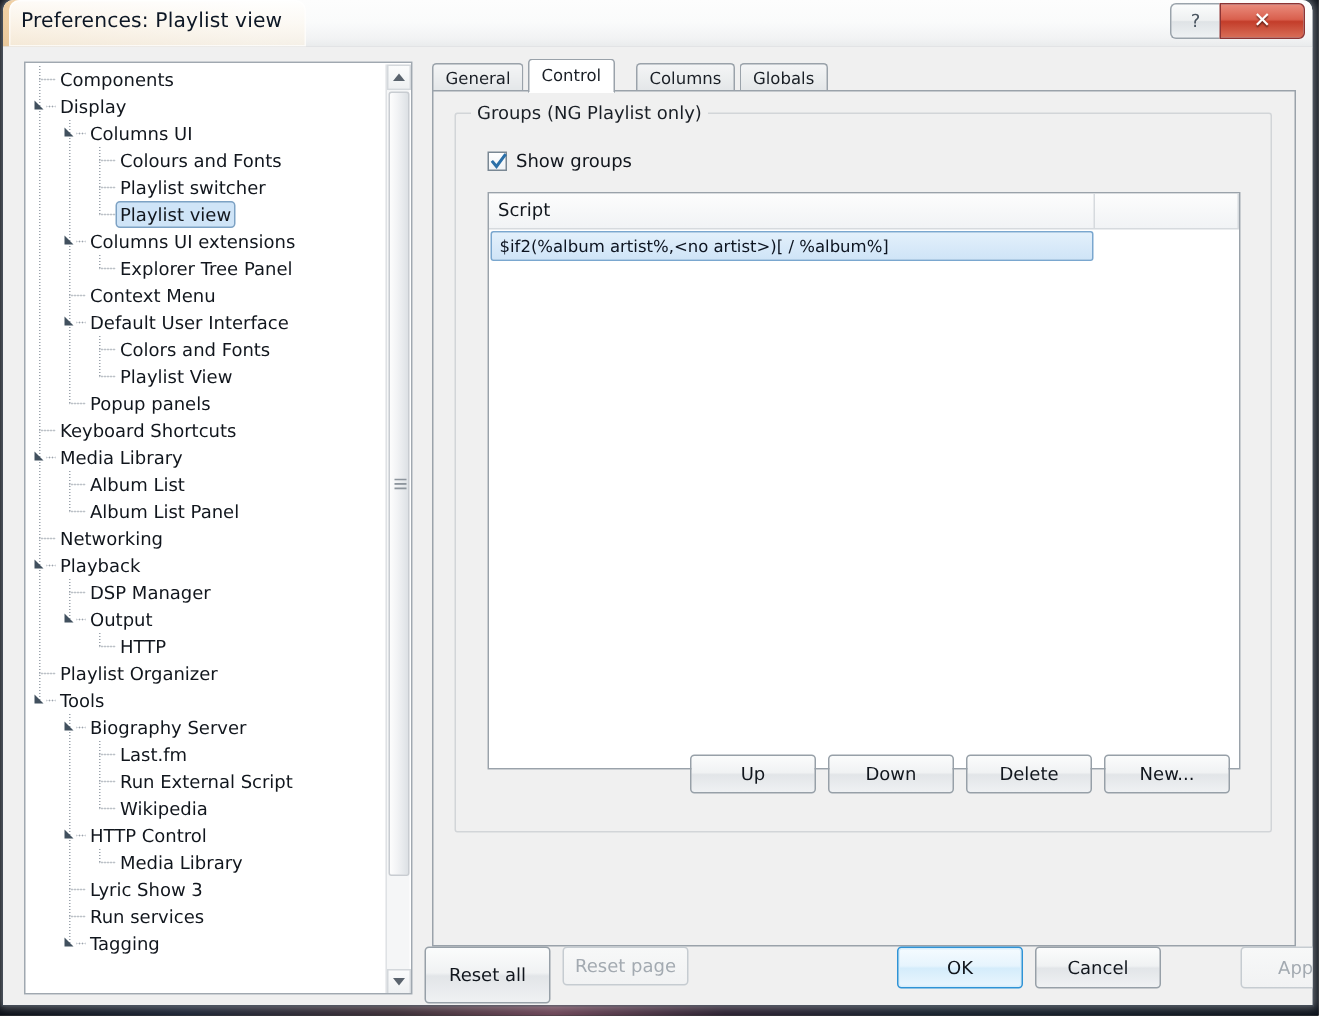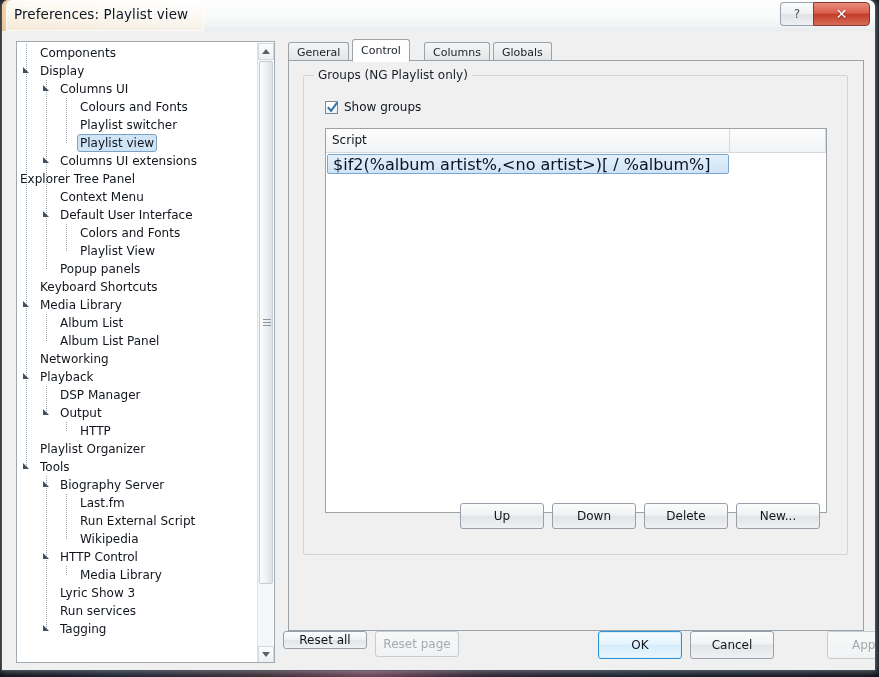--- a/index.html
+++ b/index.html
@@ -173,21 +173,21 @@
   .lhead{height:23px;display:flex;border-bottom:1px solid #d6dade;
     background:linear-gradient(180deg,#fdfdfd,#f1f3f5);}
   .lhead .hc{
     height:23px;line-height:23px;padding:0 6px;font-size:12px;color:#11161d;
     border-right:1px solid #d6dade;box-sizing:border-box;
   }
   .hc1{width:404px}
   .hc2{width:96px}
   .lrow{
     margin:1px 1px 0 1px;height:20px;line-height:19px;padding:0 5px;
-    font-size:16px;color:#0d1420;box-sizing:border-box;
+    font-size:11px;color:#0d1420;box-sizing:border-box;
   }
   .lrow.sel{
     background:linear-gradient(180deg,#e3f0fb,#cfe4f7);
     border:1px solid #7aa7cf;border-radius:2px;width:402px;
   }
 
   
   .btn{
     height:26px;border:1px solid #97a0a8;border-radius:3px;box-sizing:border-box;
     background:linear-gradient(180deg,#fbfcfc 0%,#f0f2f3 46%,#e2e5e8 52%,#eff1f3 100%);
@@ -233,21 +233,21 @@
               </svg></span><span class="dots" style="left: 14px; width: 6px;"></span><span class="tlabel" style="margin-left: 20px;">Display</span></div>
           <div class="tnode"><div class="vline" style="left: 9px; top: 0px; height: 18px;"></div><div class="vline" style="left: 29px; top: 0px; height: 18px;"></div><span class="glyph" style="left: 24px;"><svg width="9" height="9" viewBox="0 0 9 9" style="margin-top:4px">
                 <path d="M1 1 L7 7 L1 7 Z" fill="#41505e"></path>
               </svg></span><span class="dots" style="left: 34px; width: 6px;"></span><span class="tlabel" style="margin-left: 40px;">Columns UI</span></div>
           <div class="tnode"><div class="vline" style="left: 9px; top: 0px; height: 18px;"></div><div class="vline" style="left: 29px; top: 0px; height: 18px;"></div><div class="vline" style="left: 49px; top: 0px; height: 18px;"></div><span class="dots" style="left: 49px; width: 11px;"></span><span class="tlabel" style="margin-left: 60px;">Colours and Fonts</span></div>
           <div class="tnode"><div class="vline" style="left: 9px; top: 0px; height: 18px;"></div><div class="vline" style="left: 29px; top: 0px; height: 18px;"></div><div class="vline" style="left: 49px; top: 0px; height: 18px;"></div><span class="dots" style="left: 49px; width: 11px;"></span><span class="tlabel" style="margin-left: 60px;">Playlist switcher</span></div>
           <div class="tnode sel"><div class="vline" style="left: 9px; top: 0px; height: 18px;"></div><div class="vline" style="left: 29px; top: 0px; height: 18px;"></div><div class="vline" style="left: 49px; top: 0px; height: 9px;"></div><span class="dots" style="left: 49px; width: 11px;"></span><span class="tlabel" style="margin-left: 60px;">Playlist view</span></div>
           <div class="tnode"><div class="vline" style="left: 9px; top: 0px; height: 18px;"></div><div class="vline" style="left: 29px; top: 0px; height: 18px;"></div><span class="glyph" style="left: 24px;"><svg width="9" height="9" viewBox="0 0 9 9" style="margin-top:4px">
                 <path d="M1 1 L7 7 L1 7 Z" fill="#41505e"></path>
               </svg></span><span class="dots" style="left: 34px; width: 6px;"></span><span class="tlabel" style="margin-left: 40px;">Columns UI extensions</span></div>
-          <div class="tnode"><div class="vline" style="left: 9px; top: 0px; height: 18px;"></div><div class="vline" style="left: 29px; top: 0px; height: 18px;"></div><div class="vline" style="left: 49px; top: 0px; height: 9px;"></div><span class="dots" style="left: 49px; width: 11px;"></span><span class="tlabel" style="">Explorer Tree Panel</span></div>
+          <div class="tnode"><div class="vline" style="left: 9px; top: 0px; height: 18px;"></div><div class="vline" style="left: 29px; top: 0px; height: 18px;"></div><div class="vline" style="left: 49px; top: 0px; height: 9px;"></div><span class="dots" style="left: 49px; width: 11px;"></span><span class="tlabel" style="margin-left: 60px;">Explorer Tree Panel</span></div>
           <div class="tnode"><div class="vline" style="left: 9px; top: 0px; height: 18px;"></div><div class="vline" style="left: 29px; top: 0px; height: 18px;"></div><span class="dots" style="left: 29px; width: 11px;"></span><span class="tlabel" style="margin-left: 40px;">Context Menu</span></div>
           <div class="tnode"><div class="vline" style="left: 9px; top: 0px; height: 18px;"></div><div class="vline" style="left: 29px; top: 0px; height: 18px;"></div><span class="glyph" style="left: 24px;"><svg width="9" height="9" viewBox="0 0 9 9" style="margin-top:4px">
                 <path d="M1 1 L7 7 L1 7 Z" fill="#41505e"></path>
               </svg></span><span class="dots" style="left: 34px; width: 6px;"></span><span class="tlabel" style="margin-left: 40px;">Default User Interface</span></div>
           <div class="tnode"><div class="vline" style="left: 9px; top: 0px; height: 18px;"></div><div class="vline" style="left: 29px; top: 0px; height: 18px;"></div><div class="vline" style="left: 49px; top: 0px; height: 18px;"></div><span class="dots" style="left: 49px; width: 11px;"></span><span class="tlabel" style="margin-left: 60px;">Colors and Fonts</span></div>
           <div class="tnode"><div class="vline" style="left: 9px; top: 0px; height: 18px;"></div><div class="vline" style="left: 29px; top: 0px; height: 18px;"></div><div class="vline" style="left: 49px; top: 0px; height: 9px;"></div><span class="dots" style="left: 49px; width: 11px;"></span><span class="tlabel" style="margin-left: 60px;">Playlist View</span></div>
           <div class="tnode"><div class="vline" style="left: 9px; top: 0px; height: 18px;"></div><div class="vline" style="left: 29px; top: 0px; height: 9px;"></div><span class="dots" style="left: 29px; width: 11px;"></span><span class="tlabel" style="margin-left: 40px;">Popup panels</span></div>
           <div class="tnode"><div class="vline" style="left: 9px; top: 0px; height: 18px;"></div><span class="dots" style="left: 9px; width: 11px;"></span><span class="tlabel" style="margin-left: 20px;">Keyboard Shortcuts</span></div>
           <div class="tnode"><div class="vline" style="left: 9px; top: 0px; height: 18px;"></div><span class="glyph" style="left: 4px;"><svg width="9" height="9" viewBox="0 0 9 9" style="margin-top:4px">
                 <path d="M1 1 L7 7 L1 7 Z" fill="#41505e"></path>
@@ -333,21 +333,21 @@
               <div class="btn">Down</div>
               <div class="btn">Delete</div>
               <div class="btn">New...</div>
             </div>
         </div>
 
       </div>
     </div>
 
     <div class="bb" style="left:281px;top:600px;width:84px;height:26px;">
-      <div class="btn" style="width:84px;height:18px;">Reset all</div>
+      <div class="btn" style="width:84px;height:38px;">Reset all</div>
     </div>
     <div class="bb" style="left:373px;top:600px;width:84px;height:26px;">
       <div class="btn disabled" style="width:84px;height:26px;">Reset page</div>
     </div>
     <div class="bb" style="left:596px;top:600px;width:84px;height:28px;">
       <div class="btn default" style="width:84px;height:28px;">OK</div>
     </div>
     <div class="bb" style="left:688px;top:600px;width:84px;height:28px;">
       <div class="btn" style="width:84px;height:28px;">Cancel</div>
     </div>

